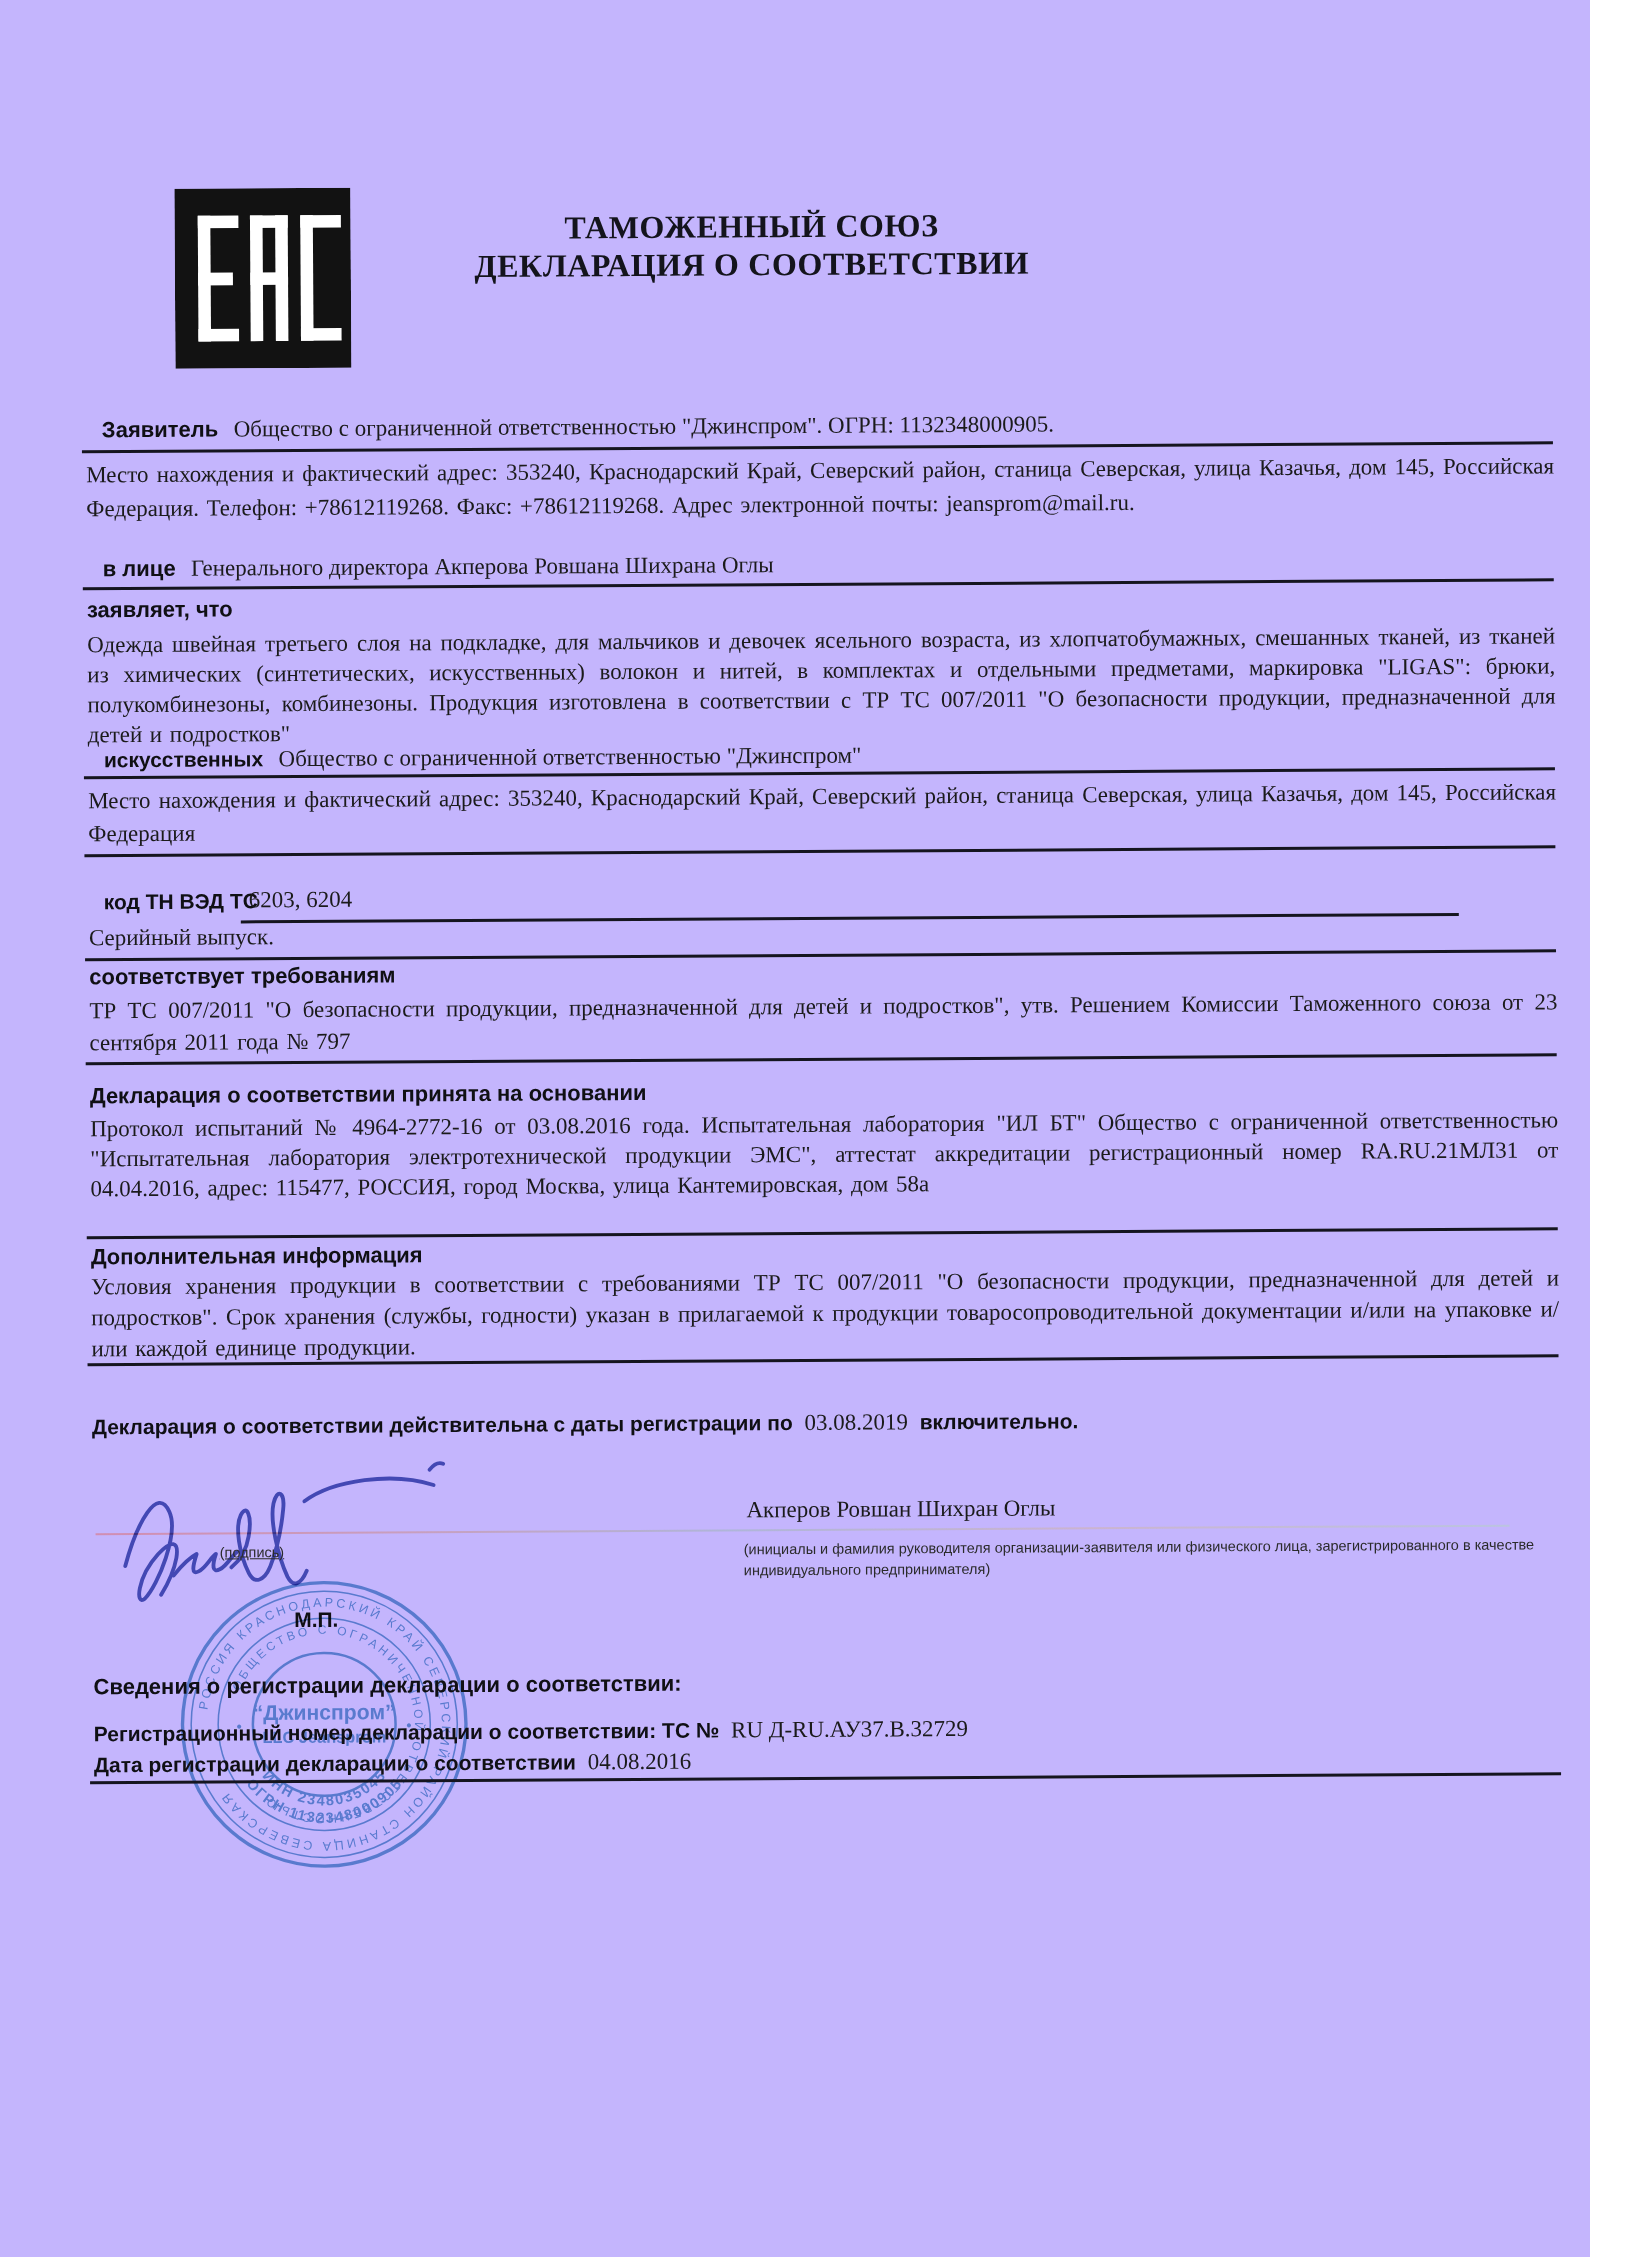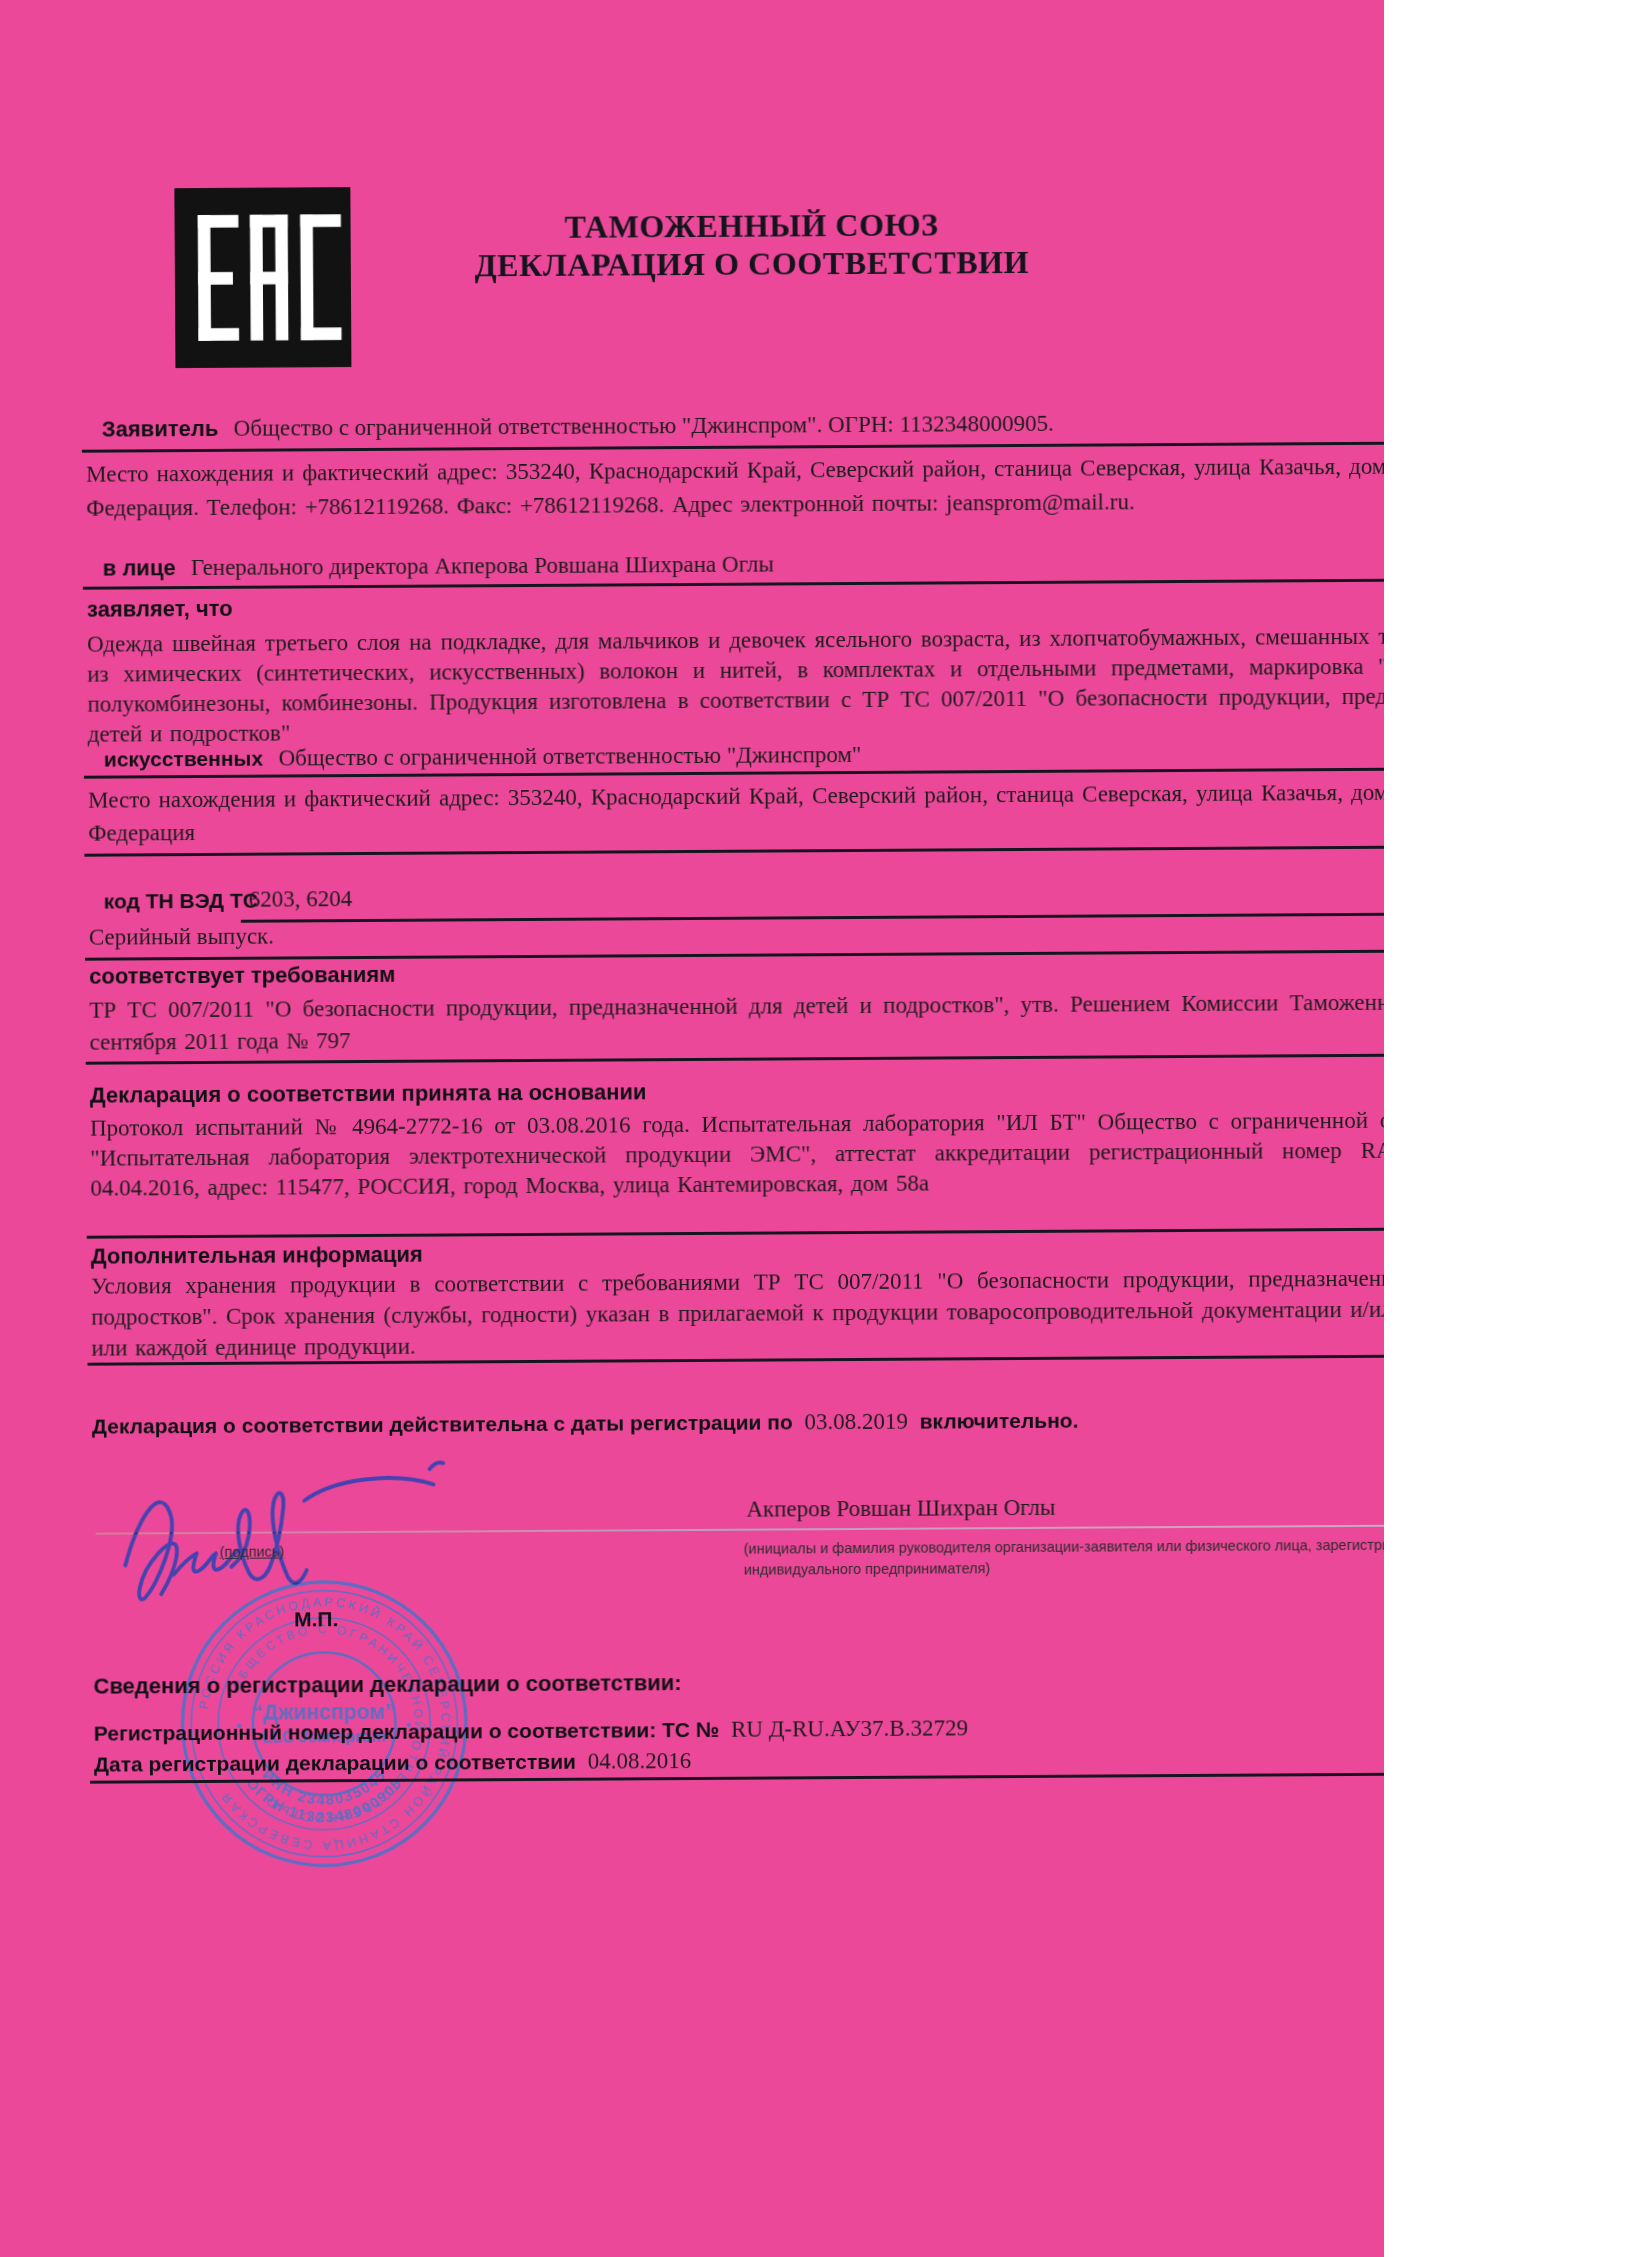--- a/index.html
+++ b/index.html
@@ -1,16 +1,16 @@
 <!DOCTYPE html>
 <html><head>
 <meta charset="utf-8">
 <style>
   html,body{margin:0;padding:0;background:#ffffff;}
-  .page{position:relative;width:1384px;height:2257px;background:#ec4899;overflow:hidden;
+  .page{position:relative;width:1590px;height:2257px;background:#c4b5fd;overflow:hidden;
         font-family:"Liberation Serif","DejaVu Serif",serif;color:#1b1b1b;}
   .tilt{position:absolute;inset:0;transform:rotate(-0.35deg);transform-origin:50% 42%;}
   .abs{position:absolute;}
   .serif{font-family:"Liberation Serif","DejaVu Serif",serif;}
   .sansb{font-family:"Liberation Sans","DejaVu Sans",sans-serif;font-weight:bold;color:#101014;}
   .t24{font-size:23px;}
   .t23{font-size:22px;}
   .t22{font-size:21px;}
   .jst{text-align:justify;text-align-last:left;word-spacing:1.9px;}
   .rule{position:absolute;background:#15151f;height:2.9px;left:85px;width:1471px;}

